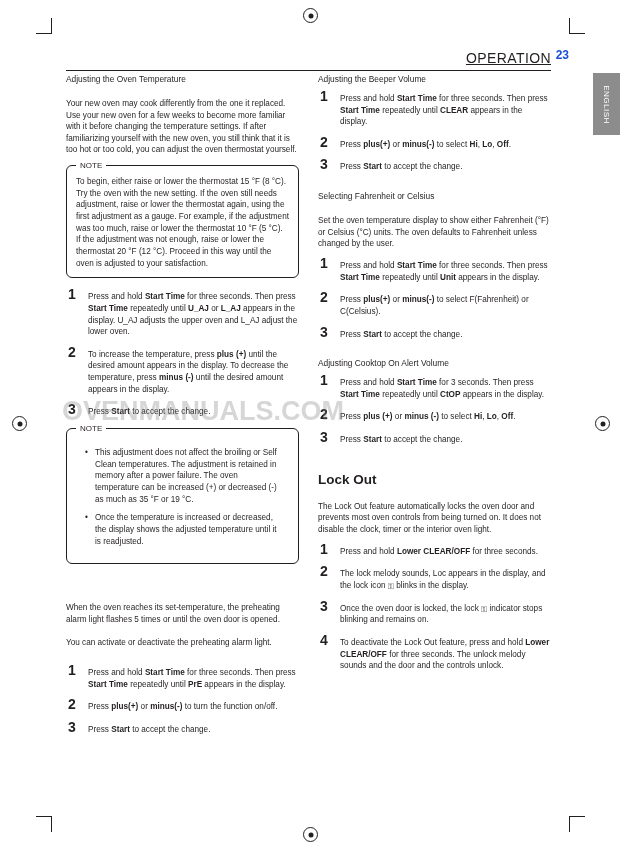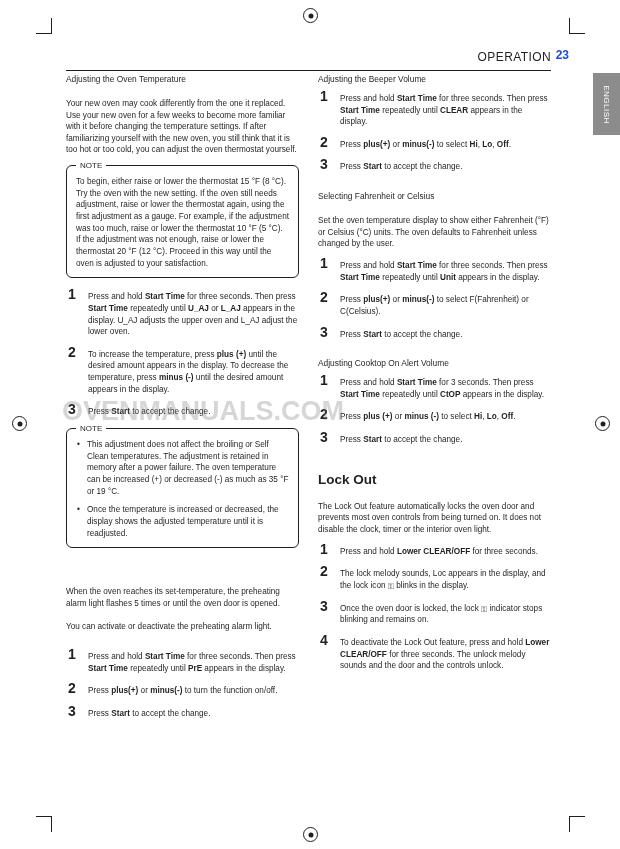--- a/index.html
+++ b/index.html
@@ -57,23 +57,24 @@
     left: 66px;
     top: 70px;
     width: 485px;
     height: 1px;
     background: #231f20;
   }
   .header-title {
     position: absolute;
     right: 69px;
     top: 50px;
-    font-size: 12px;
+    font-size: 14px;
     letter-spacing: 0.4px;
     color: #231f20;
+    text-decoration: underline;
   }
   .header-page {
     position: absolute;
     right: 51px;
     top: 48px;
     font-size: 12px;
     font-weight: bold;
     color: #1d4ed8;
   }
 
@@ -160,21 +161,21 @@
     left: 9px;
     background: #ffffff;
     padding: 0 4px;
     font-size: 8px;
     font-weight: normal;
   }
   .note p {
     margin: 0;
   }
   .note ul {
-    margin: 0;
+    margin: 8px;
     padding-left: 10px;
     list-style: none;
   }
   .note ul li {
     position: relative;
     margin-bottom: 7px;
     padding-left: 1px;
   }
   .note ul li:last-child { margin-bottom: 0; }
   .note ul li::before {

